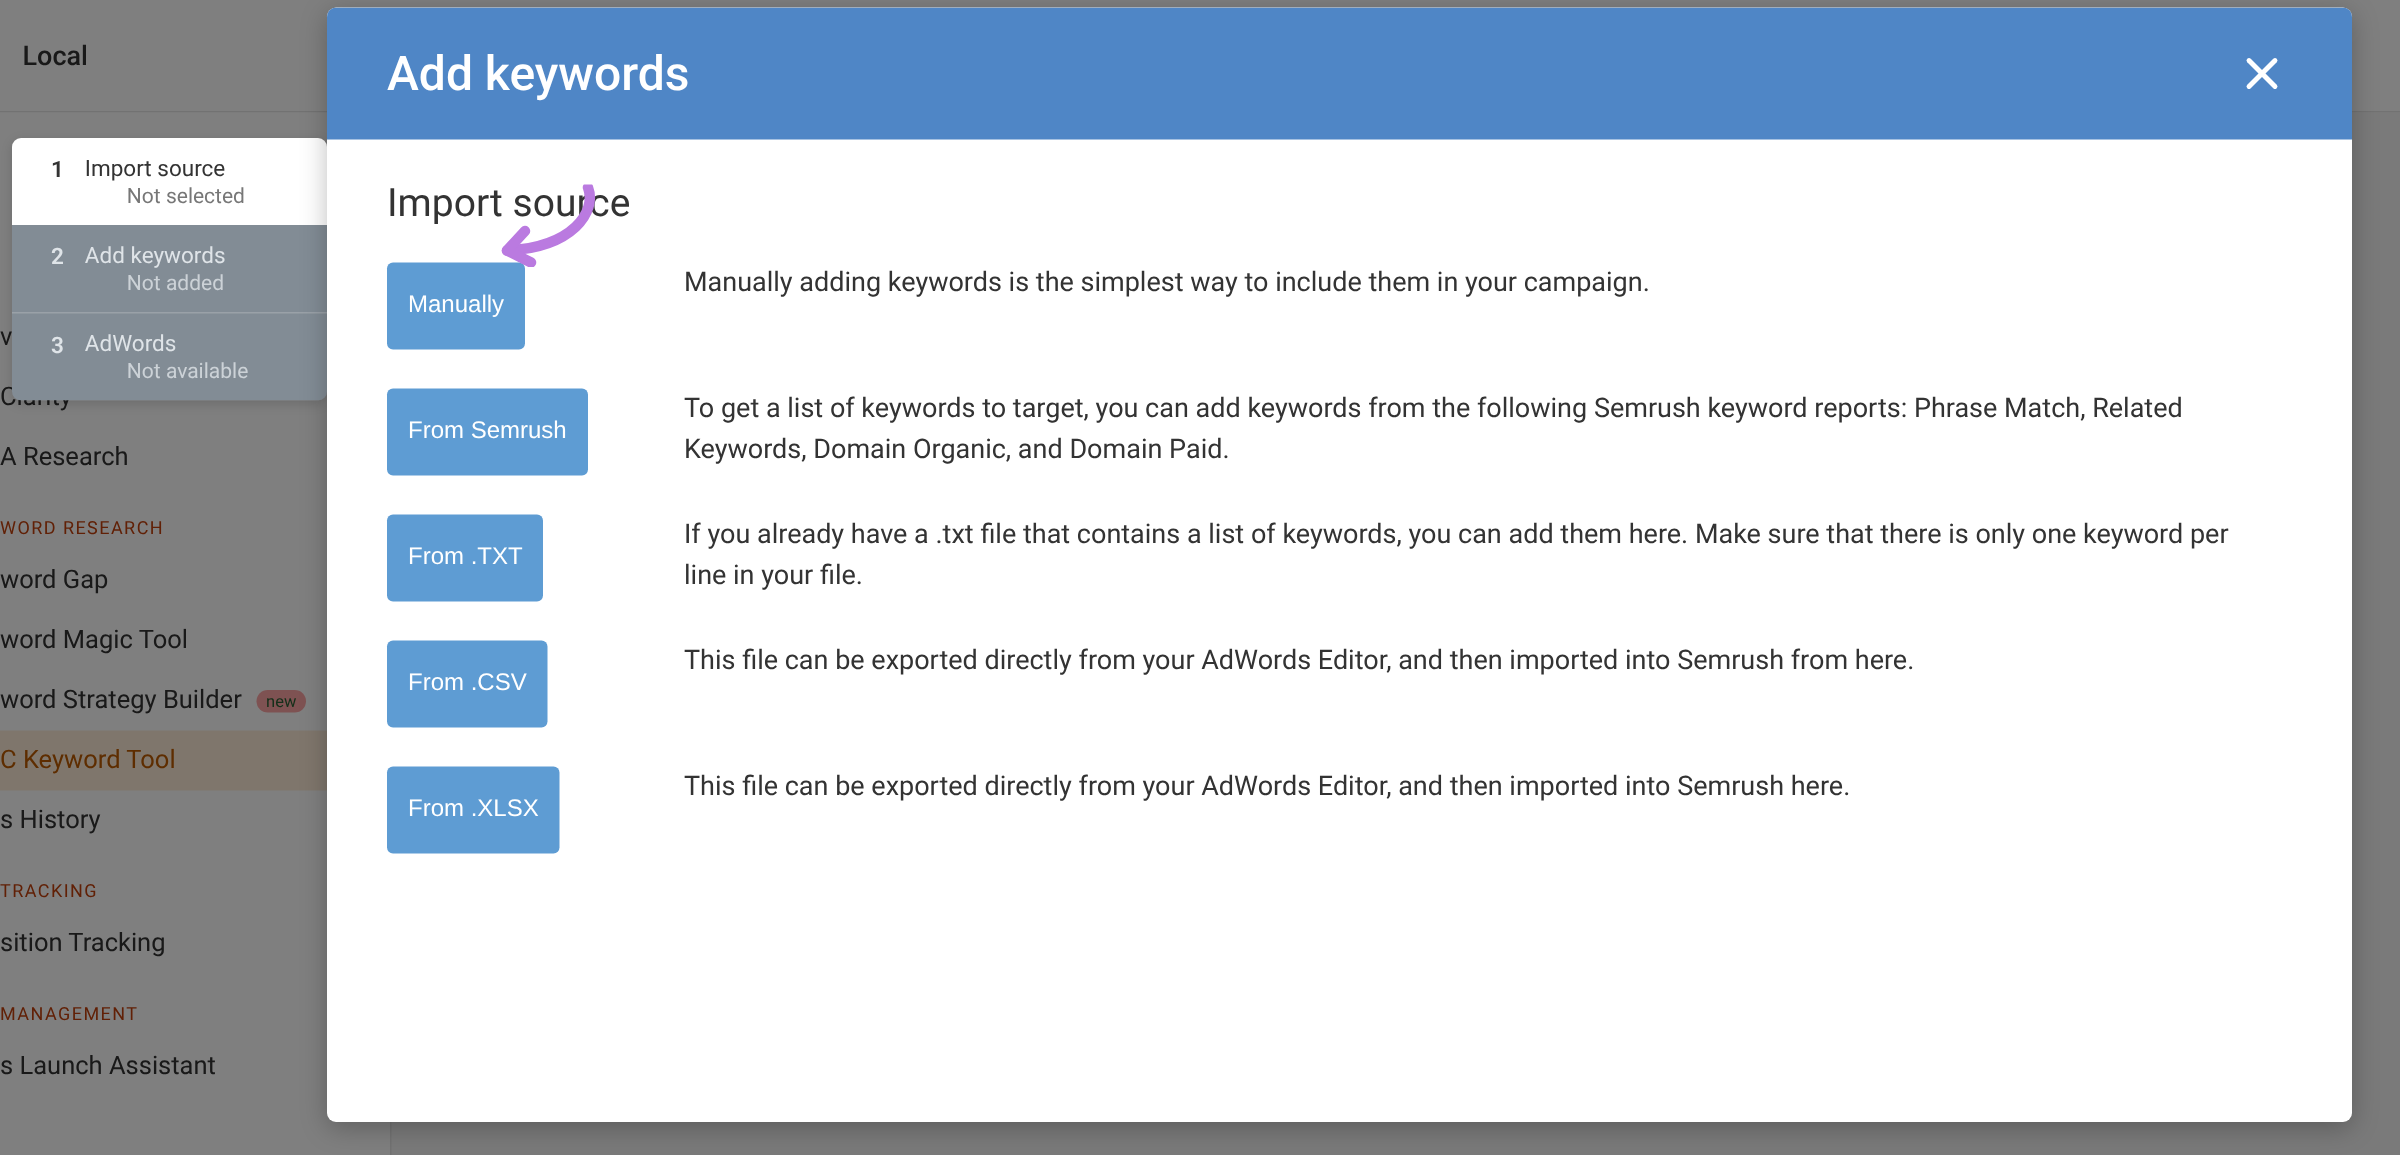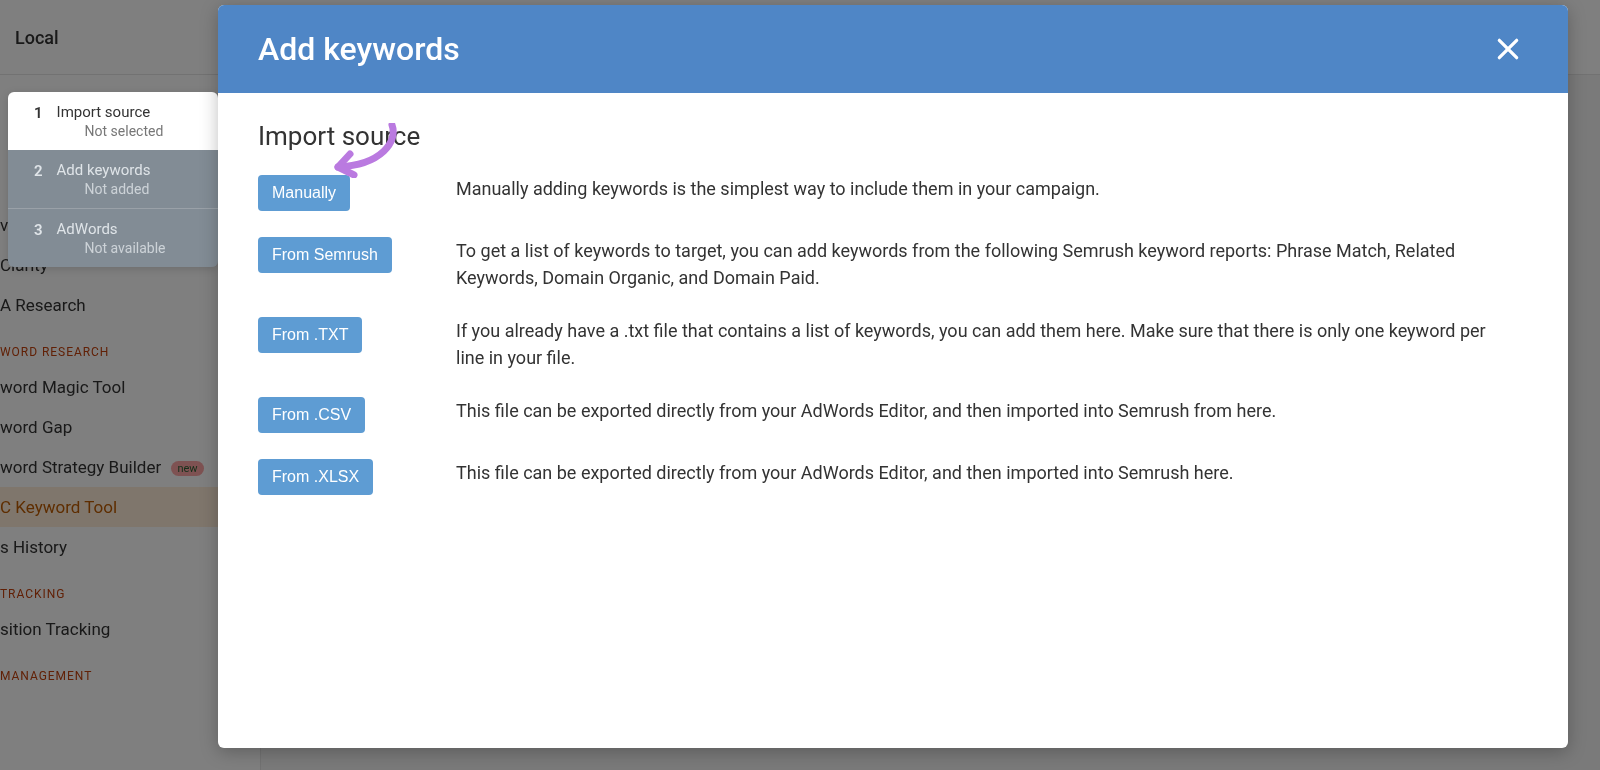--- a/index.html
+++ b/index.html
@@ -102,21 +102,21 @@
   .arrow-annot {
     position: absolute;
     width: 90px; height: 55px;
     pointer-events: none;
   }
 
   .source-row { display: flex; align-items: flex-start; gap: 58px; margin-bottom: 26px; }
   .source-btn {
     background: #5e9cd3; color: #fff;
     border: none; border-radius: 4px;
-    padding: 9px 14px; font-size: 16px;
+    padding: 20px 14px; font-size: 16px;
     cursor: pointer; white-space: nowrap;
     text-align: center;
     flex: 0 0 auto;
   }
   .source-btn-col { width: 140px; flex: 0 0 140px; display:flex; }
   .source-desc { font-size: 18px; color: #333; line-height: 1.5; max-width: 1040px; }
 </style>
 </head>
 <body>
 
@@ -124,33 +124,34 @@
   <div class="topbar">
     <span>Local</span>
   </div>
   <div class="sidebar">
     <div style="height:130px;"></div>
     <div class="sidebar-item"><span>vertising Research</span></div>
     <div class="sidebar-item"><span>Clarity</span></div>
     <div class="sidebar-item"><span>A Research</span></div>
 
     <div class="sidebar-header">WORD RESEARCH</div>
+    <div class="sidebar-item"><span>word Gap</span></div>
     <div class="sidebar-item"><span>word Magic Tool</span></div>
-    <div class="sidebar-item"><span>word Gap</span></div>
     <div class="sidebar-item">
       <span>word Strategy Builder</span>
       <span class="new-badge">new</span>
     </div>
     <div class="sidebar-item sidebar-active"><span>C Keyword Tool</span></div>
     <div class="sidebar-item"><span>s History</span></div>
 
     <div class="sidebar-header">TRACKING</div>
     <div class="sidebar-item"><span>sition Tracking</span></div>
 
     <div class="sidebar-header">MANAGEMENT</div>
+    <div class="sidebar-item"><span>s Launch Assistant</span></div>
   </div>
   <div class="content"></div>
 </div>
 
 <div class="overlay"></div>
 
 <div class="wizard">
   <div class="wizard-step active">
     <span class="wizard-num">1</span>
     <div class="wizard-labels">

